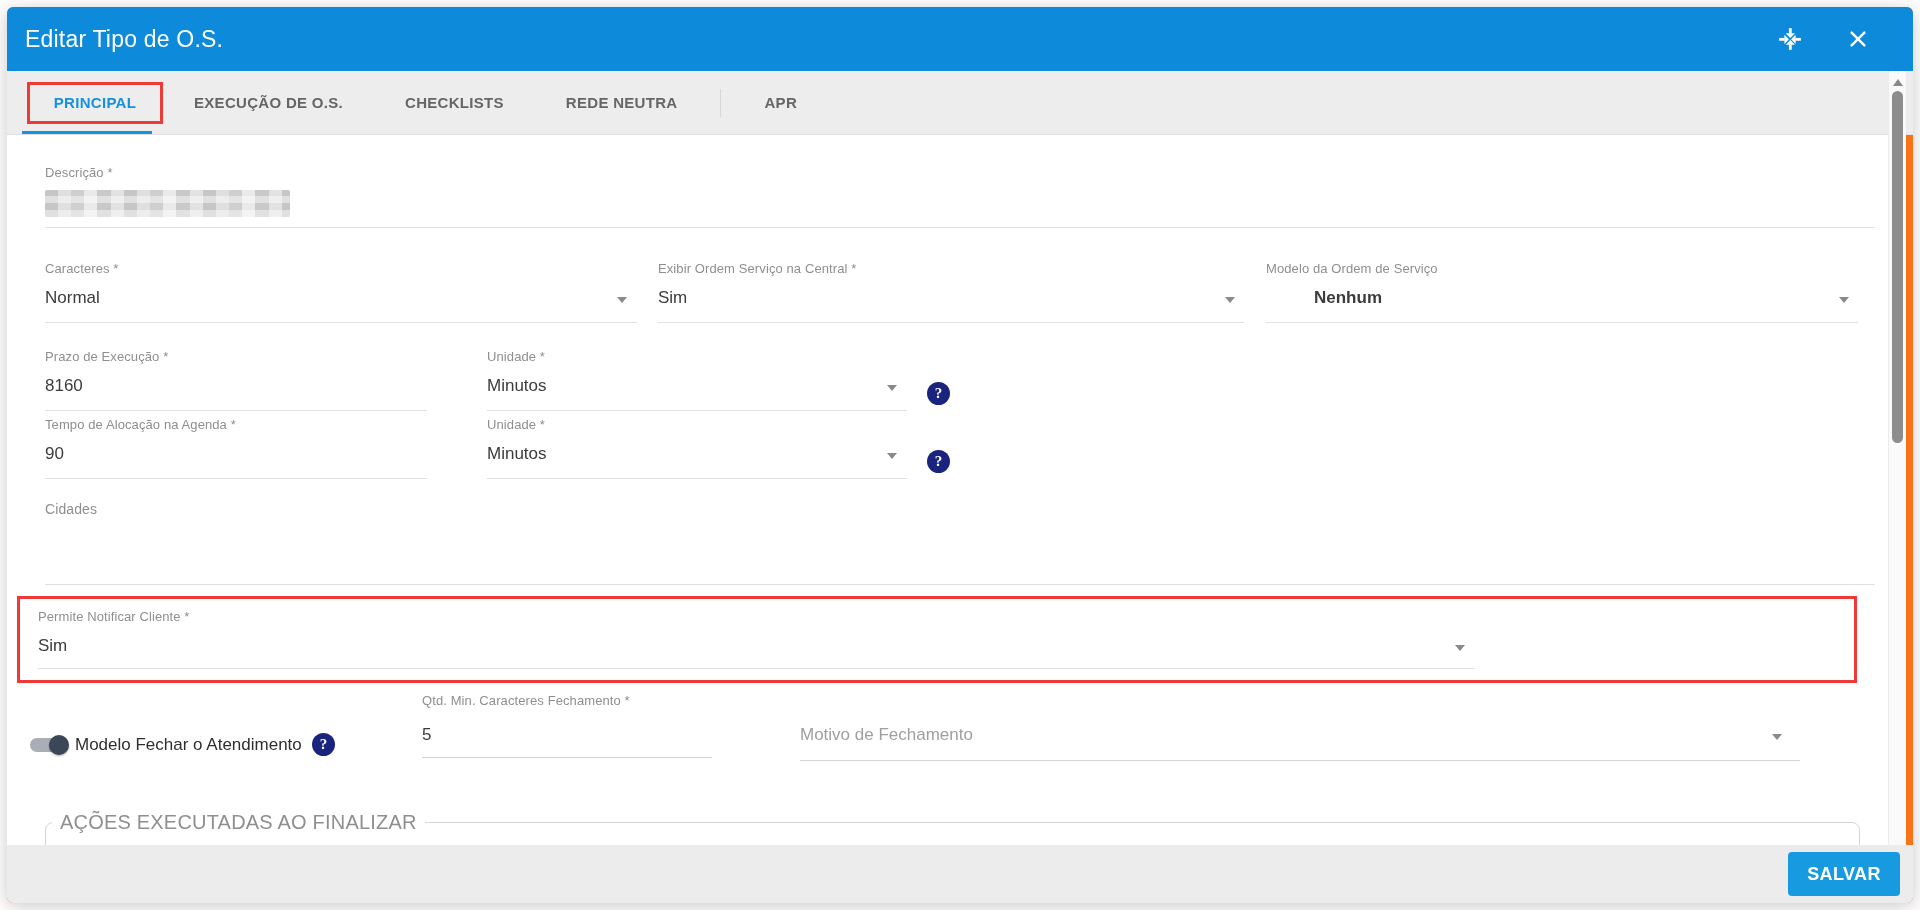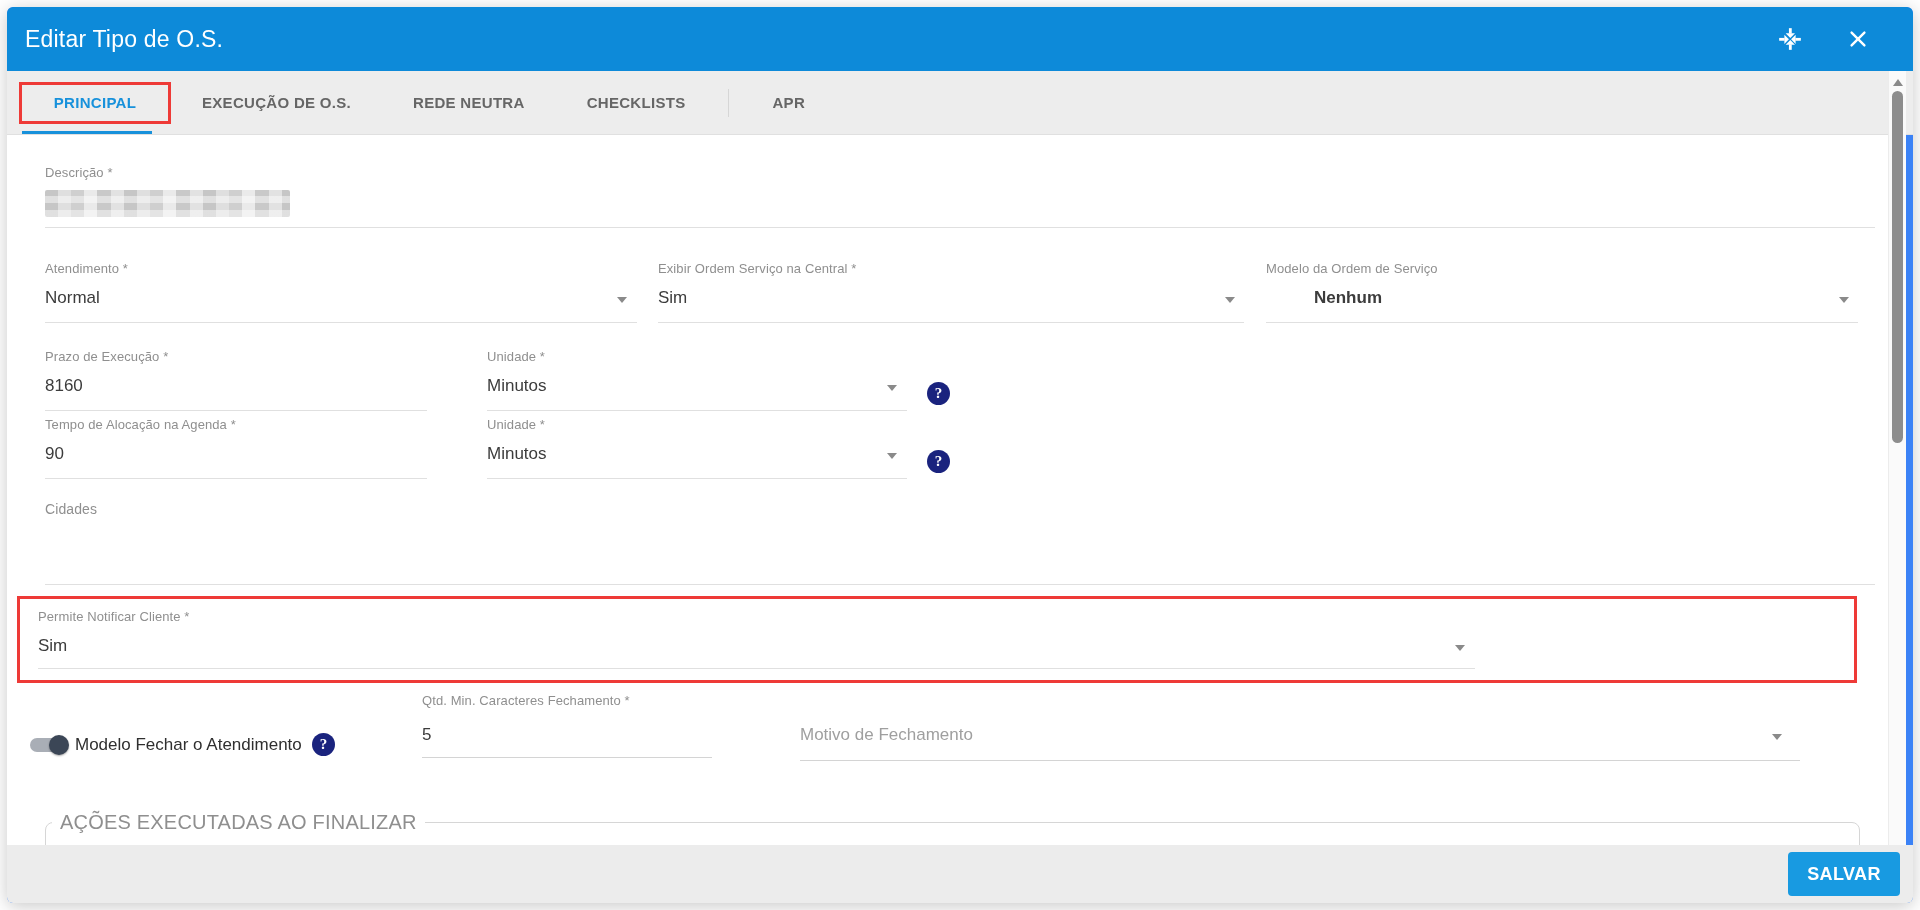--- a/index.html
+++ b/index.html
@@ -1,35 +1,35 @@
 <!DOCTYPE html>
 <html style="--header-blue: #0d8ad9; --accent-blue: #1791db; --save-blue: #189ae1; --highlight-red: #ee3a37; --help-navy: #1a237e;"><head>
 <meta charset="utf-8">
 <style>
   * { margin:0; padding:0; box-sizing:border-box; }
   html,body { width:1920px; height:910px; background:#ffffff; overflow:hidden;
               font-family:"Liberation Sans", sans-serif; }
 
-  .modal { position:absolute; inset:7px; background:#3b82f6; border-radius:6px;
+  .modal { position:absolute; inset:7px; background:#f97316; border-radius:6px;
            overflow:hidden; box-shadow:0 3px 18px rgba(0,0,0,.22); }
 
   
   .hdr { position:absolute; top:0; left:0; right:0; height:64px;
          background:var(--header-blue,#0d8ad9); display:flex; align-items:center;
          padding:0 18px; border-radius:6px 6px 0 0; }
   .hdr-title { color:#fff; font-size:23px; font-weight:400; letter-spacing:.2px; }
   .hdr-icons { margin-left:auto; display:flex; align-items:center; gap:42px; padding-right:24px; }
   .hdr-icon { width:26px; height:26px; cursor:pointer; display:flex; align-items:center; justify-content:center; }
 
   
   .tabbar { position:absolute; top:64px; left:0; right:0; height:64px; background:#ededed;
             display:flex; align-items:stretch; border-bottom:1px solid #e0e0e0; }
   .tab { display:flex; align-items:center; justify-content:center; padding:0 31px;
          font-size:15px; font-weight:700; letter-spacing:.3px; color:#666; cursor:pointer; white-space:nowrap; }
-  .tab-principal { margin-left:12px; width:152px; padding:0; height:42px; align-self:center;
+  .tab-principal { margin-left:20px; width:136px; padding:0; height:42px; align-self:center;
                    border:3px solid var(--highlight-red,#ee3a37); color:var(--accent-blue,#1791db); }
   .tab-underline { position:absolute; left:15px; bottom:0; width:130px; height:3px;
                    background:var(--accent-blue,#1791db); }
   .tab-divider { width:1px; height:28px; background:#d6d6d6; align-self:center; margin:0 12px; }
 
   
   .content { position:absolute; top:128px; left:0; right:25px; bottom:58px;
              background:#fff; overflow:hidden; }
   .abs { position:absolute; }
   .lbl { font-size:13px; color:#8f8f8f; letter-spacing:.1px; }
@@ -100,34 +100,34 @@
         <svg width="22" height="22" viewBox="0 0 24 24">
           <path d="M5 5 L19 19 M19 5 L5 19" stroke="#ffffff" stroke-width="2.6" stroke-linecap="round" fill="none"></path>
         </svg>
       </div>
     </div>
   </div>
 
   <div class="tabbar">
     <div class="tab tab-principal">PRINCIPAL</div>
     <div class="tab">EXECUÇÃO DE O.S.</div>
+    <div class="tab">CHECKLISTS</div>
     <div class="tab">REDE NEUTRA</div>
-    <div class="tab">CHECKLISTS</div>
     <div class="tab-divider"></div>
     <div class="tab">APR</div>
     <div class="tab-underline"></div>
   </div>
 
   <div class="content">
 
     <div class="abs lbl" style="left:38px; top:30px;">Descrição *</div>
     <div class="abs redacted" style="left:38px; top:55px;"></div>
     <div class="abs uline" style="left:38px; right:13px; top:92px;"></div>
 
-    <div class="abs lbl" style="left:38px; top:126px;">Atendimento *</div>
+    <div class="abs lbl" style="left:38px; top:126px;">Caracteres *</div>
     <div class="abs val" style="left:38px; top:153px;">Normal</div>
     <div class="abs caret" style="left:610px; top:162px;"></div>
     <div class="abs uline" style="left:38px; width:592px; top:187px;"></div>
 
     <div class="abs lbl" style="left:651px; top:126px;">Exibir Ordem Serviço na Central *</div>
     <div class="abs val" style="left:651px; top:153px;">Sim</div>
     <div class="abs caret" style="left:1218px; top:162px;"></div>
     <div class="abs uline" style="left:651px; width:586px; top:187px;"></div>
 
     <div class="abs lbl" style="left:1259px; top:126px;">Modelo da Ordem de Serviço</div>

